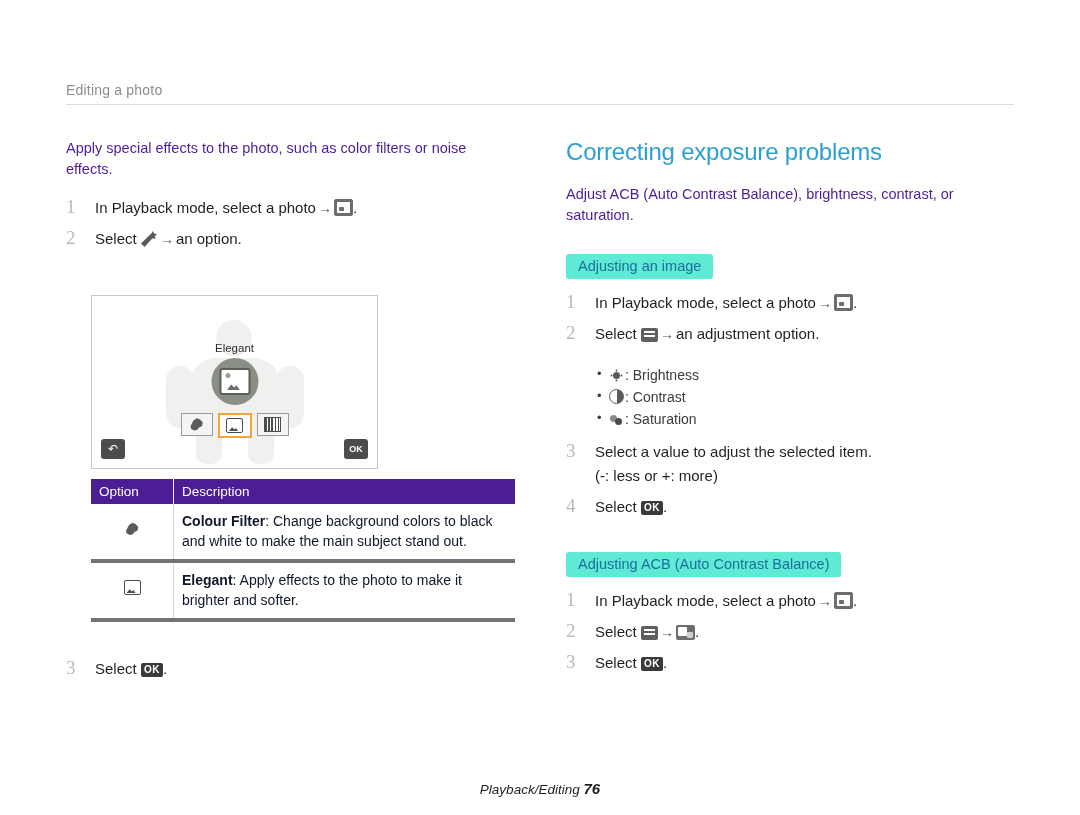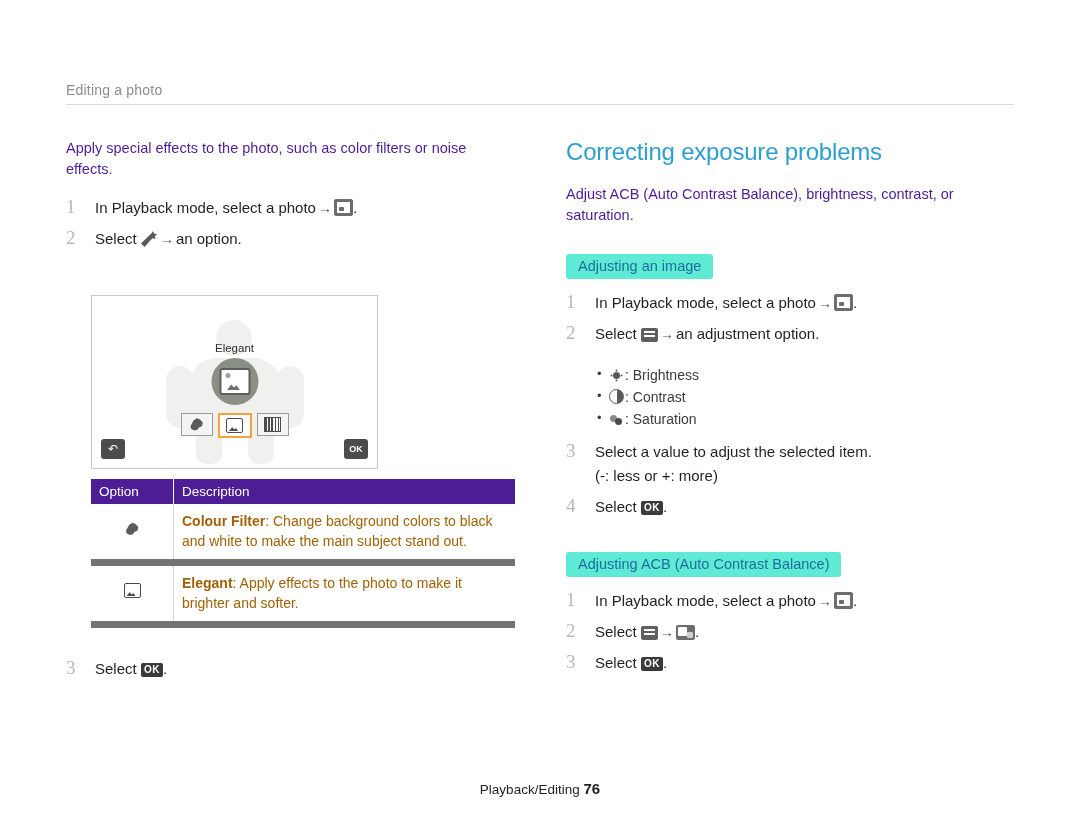--- a/index.html
+++ b/index.html
@@ -343,25 +343,25 @@
     background: #4c1d95;
     color: #ffffff;
     font-weight: normal;
     text-align: left;
     padding: 5px 8px;
     font-size: 13.5px;
     border: none;
   }
   .tbl th.c1 { width: 66px; border-right: 1px solid #ffffff; }
   .tbl td {
-    border-bottom: 7px solid #737373;
+    border-bottom: 4px solid #737373;
     padding: 7px 8px 8px 8px;
     vertical-align: top;
     line-height: 20px;
-    color: #a16207;
+    color: #0f172a;
     font-size: 14px;
   }
   .tbl td.c1 {
     text-align: center;
     vertical-align: middle;
     border-right: 1px solid #d6d6d6;
   }
   .tbl b { font-weight: bold; }
   .tcell-icon {
     display: inline-block;
@@ -451,20 +451,21 @@
   }
 
   
   .footer {
     position: absolute;
     left: 0; top: 768px;
     width: 1080px;
     text-align: center;
     font-size: 13.5px;
     color: #231f20;
+    font-style: italic;
   }
   .footer .pg {
     font-size: 15px;
     font-weight: bold;
   }
 </style>
 </head>
 <body>
 
 <div class="page">

